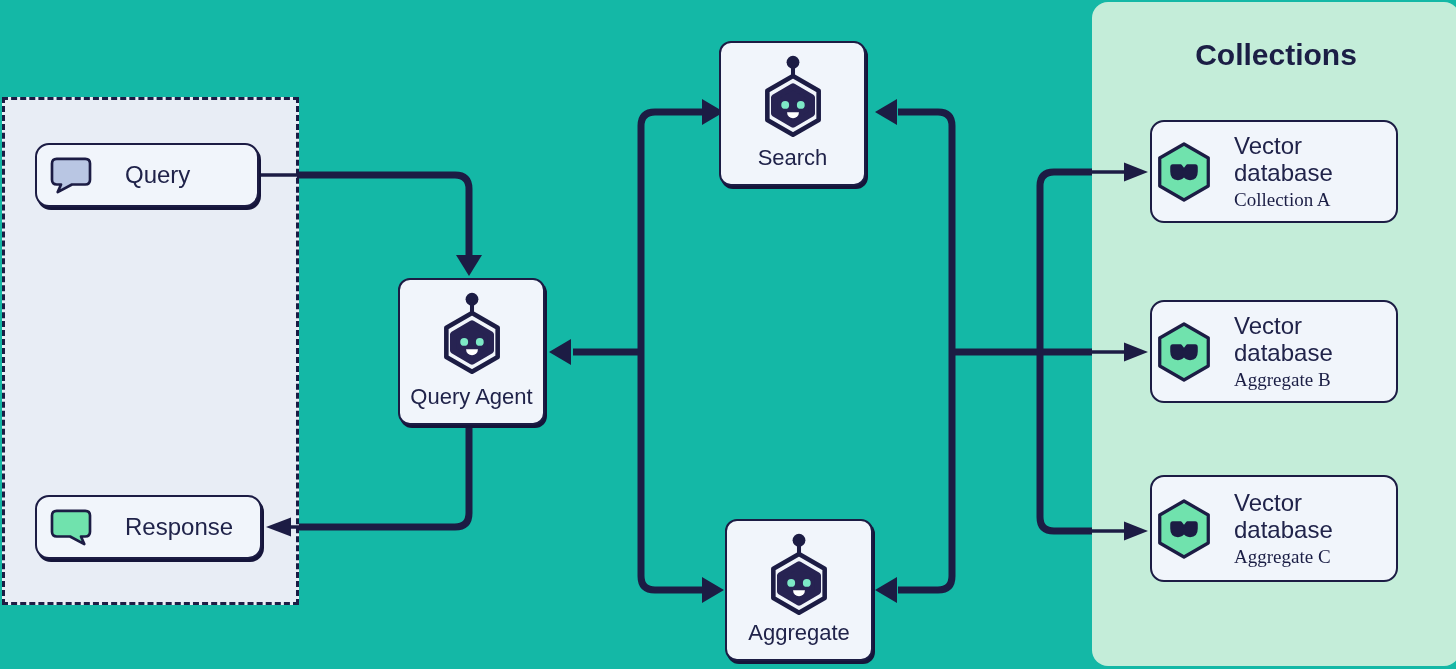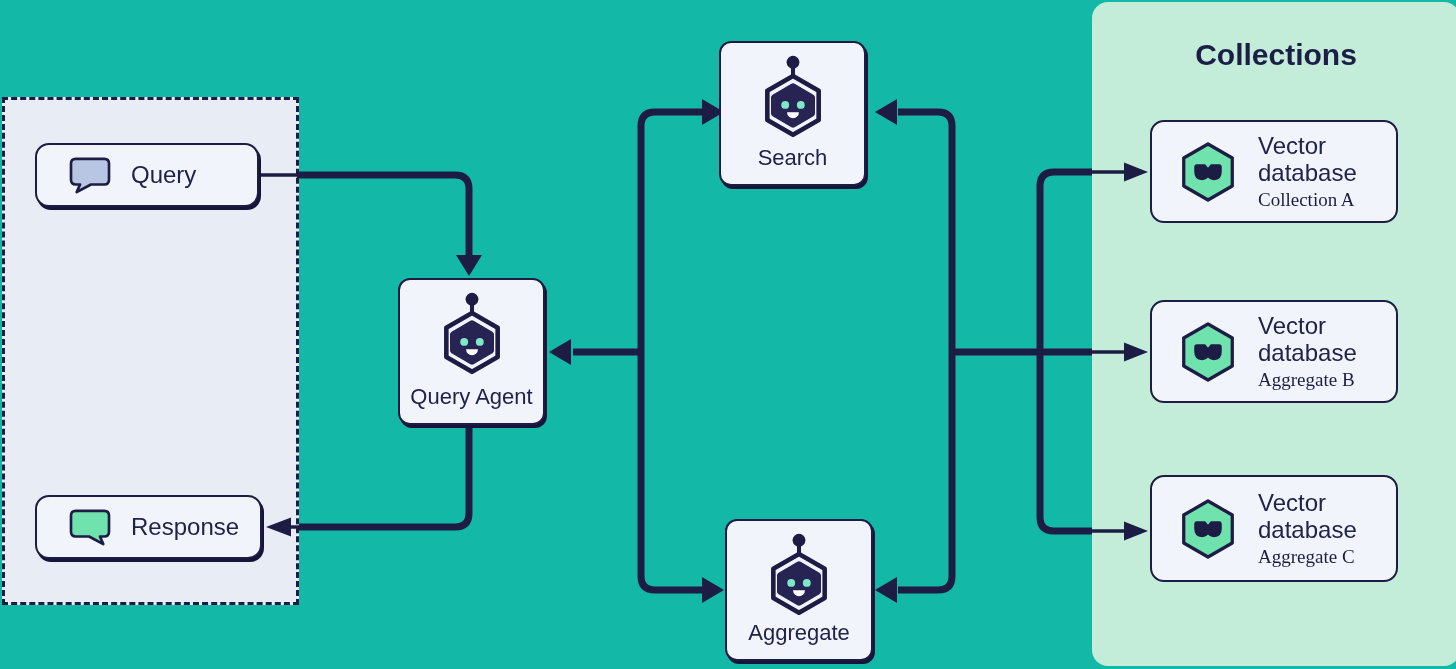--- a/index.html
+++ b/index.html
@@ -24,38 +24,38 @@
   }
   
   #wires{position:absolute;left:0;top:0;z-index:1;pointer-events:none;}
   
   .node{
     position:absolute;box-sizing:border-box;z-index:2;
     background:#f1f5fb;border:2.5px solid #1c1c44;
     box-shadow:2px 3px 0 #15153a;
     display:flex;align-items:center;
   }
-  .pill{border-radius:14px;padding-left:31px;gap:19px;}
+  .pill{border-radius:14px;padding-left:12px;gap:32px;}
   #queryBox{left:35px;top:143px;width:224px;height:64px;}
   #responseBox{left:35px;top:495px;width:227px;height:64px;}
   .pill .lbl{font-size:24px;font-weight:500;color:#20234a;}
   .agent{
     border-radius:12px;flex-direction:column;justify-content:space-between;
     padding:11px 8px 13px 8px;align-items:center;
   }
   #queryAgentBox{left:398px;top:278px;width:147px;height:147px;}
   #searchBox{left:719px;top:41px;width:147px;height:145px;}
   #aggregateBox{left:725px;top:519px;width:148px;height:142px;}
   .agent .lbl{font-size:22px;font-weight:400;color:#20234a;white-space:nowrap;}
   
   .card{
     position:absolute;box-sizing:border-box;z-index:2;
     left:1150px;width:248px;background:#f1f5fb;
     border:2.5px solid #1c1c44;border-radius:14px;
-    display:flex;align-items:center;padding-left:28px;gap:22px;
+    display:flex;align-items:center;padding-left:4px;gap:22px;
   }
   #cardA{top:120px;height:103px;}
   #cardB{top:300px;height:103px;}
   #cardC{top:475px;height:107px;}
   .card-text{display:flex;flex-direction:column;}
   .card-title{font-size:24px;line-height:27px;font-weight:400;color:#20234a;width:130px;}
   .card-sub{font-size:19px;font-weight:500;color:#1b1e45;margin-top:3px;white-space:nowrap;font-family:Liberation Serif, serif;}
 </style>
 </head>
 <body>

